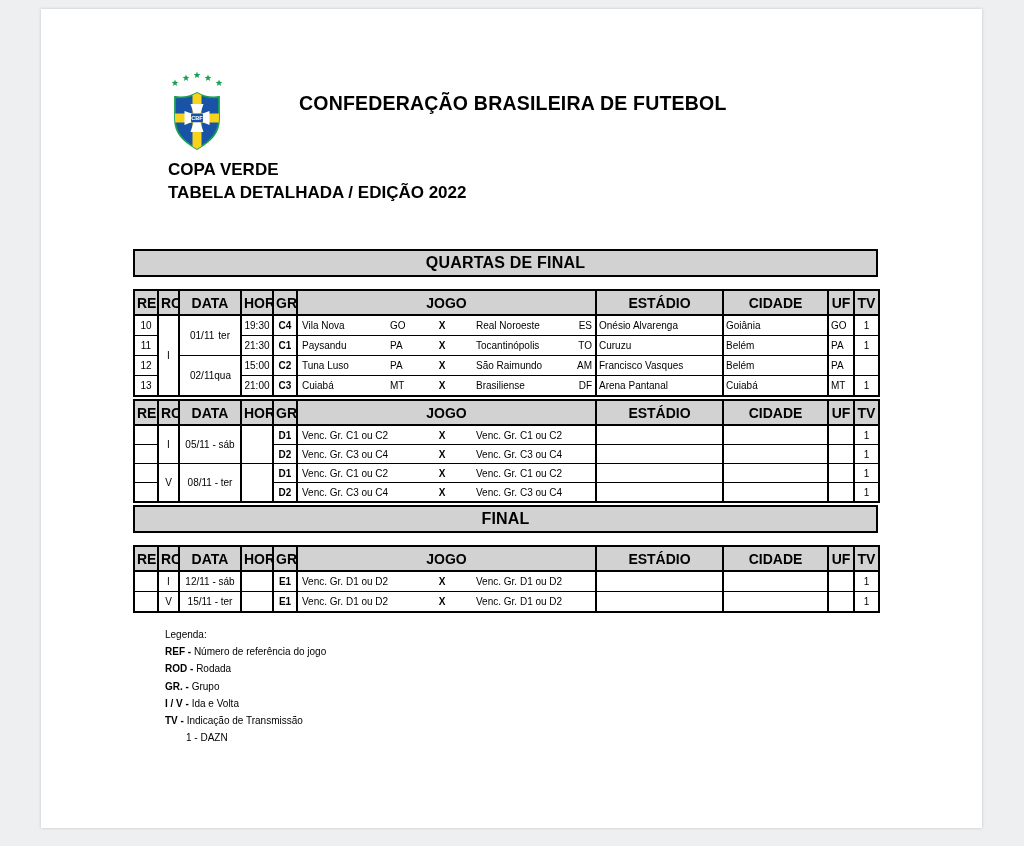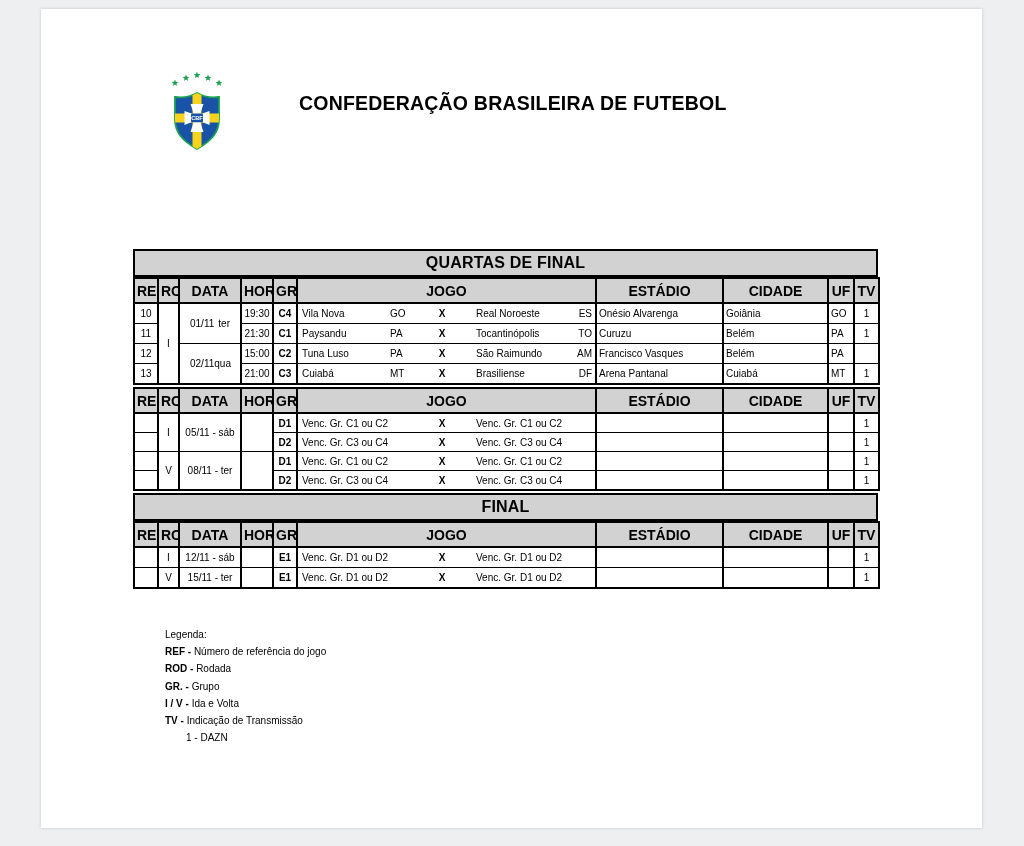--- a/index.html
+++ b/index.html
@@ -18,21 +18,21 @@
   }
   
   .logo{position:absolute;left:126px;top:61px;width:60px;height:82px;}
   .org-title{position:absolute;left:258px;top:83px;font-size:19.5px;font-weight:bold;letter-spacing:.2px;white-space:nowrap;}
   .subtitles{position:absolute;left:127px;top:149px;font-size:17px;font-weight:bold;line-height:23px;}
   
   .tablewrap{position:absolute;left:92px;top:240px;width:745px;}
   .sbar{
     border:2px solid #000;background:#d2d2d2;height:24px;
     display:flex;align-items:center;justify-content:center;
-    font-weight:bold;font-size:16px;margin-bottom:0;letter-spacing:.2px;
+    font-weight:bold;font-size:16px;margin-bottom:12px;letter-spacing:.2px;
   }
   table.grid{
     border-collapse:collapse;width:745px;table-layout:fixed;
     border:2px solid #000;margin-bottom:2px;
   }
   .grid td{
     border:1px solid #000;border-left-width:2px;border-right-width:2px;
     height:19px;font-size:10px;padding:0 2px;
     overflow:hidden;white-space:nowrap;vertical-align:middle;
   }
@@ -89,20 +89,24 @@
         <polygon points="17.5,41 27.2,44.5 27.2,51 17.5,55"></polygon>
         <polygon points="42.5,41 42.5,55 32.8,51 32.8,44.5"></polygon>
       </g>
       <rect x="24" y="43.6" width="12" height="8.6" rx="1.2" fill="#1853a8"></rect>
       <text x="30" y="50.1" text-anchor="middle" font-size="5.6" font-weight="bold" font-family="Liberation Sans, sans-serif" fill="#ffffff">CBF</text>
     </g>
   </svg>
 
   <div class="org-title">CONFEDERAÇÃO BRASILEIRA DE FUTEBOL</div>
 
+  <div class="subtitles">
+    <div>COPA VERDE</div>
+    <div>TABELA DETALHADA / EDIÇÃO 2022</div>
+  </div>
 
   <div class="tablewrap">
 
     <div class="sbar">
       <span>QUARTAS DE FINAL</span>
     </div>
     <table class="grid">
       <colgroup>
         <col style="width:24px">
           <col style="width:21px">

